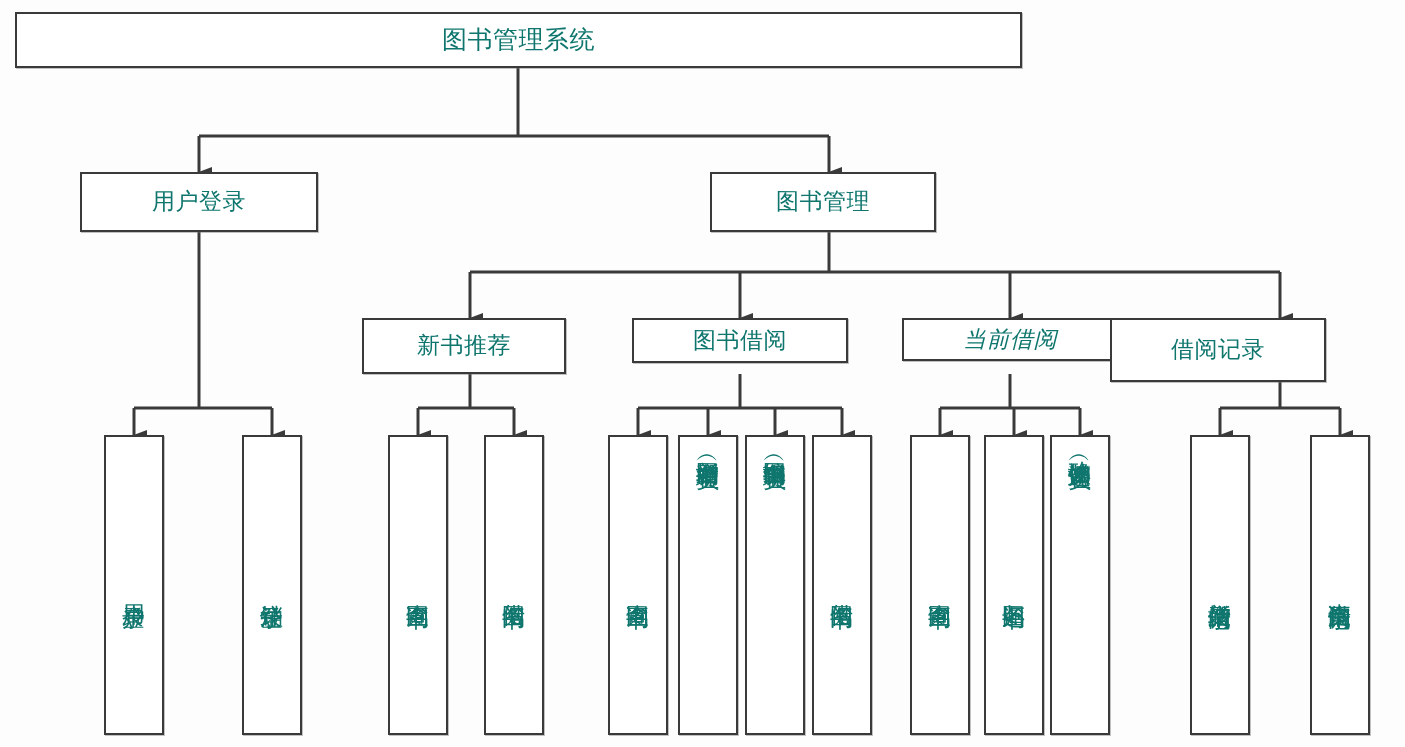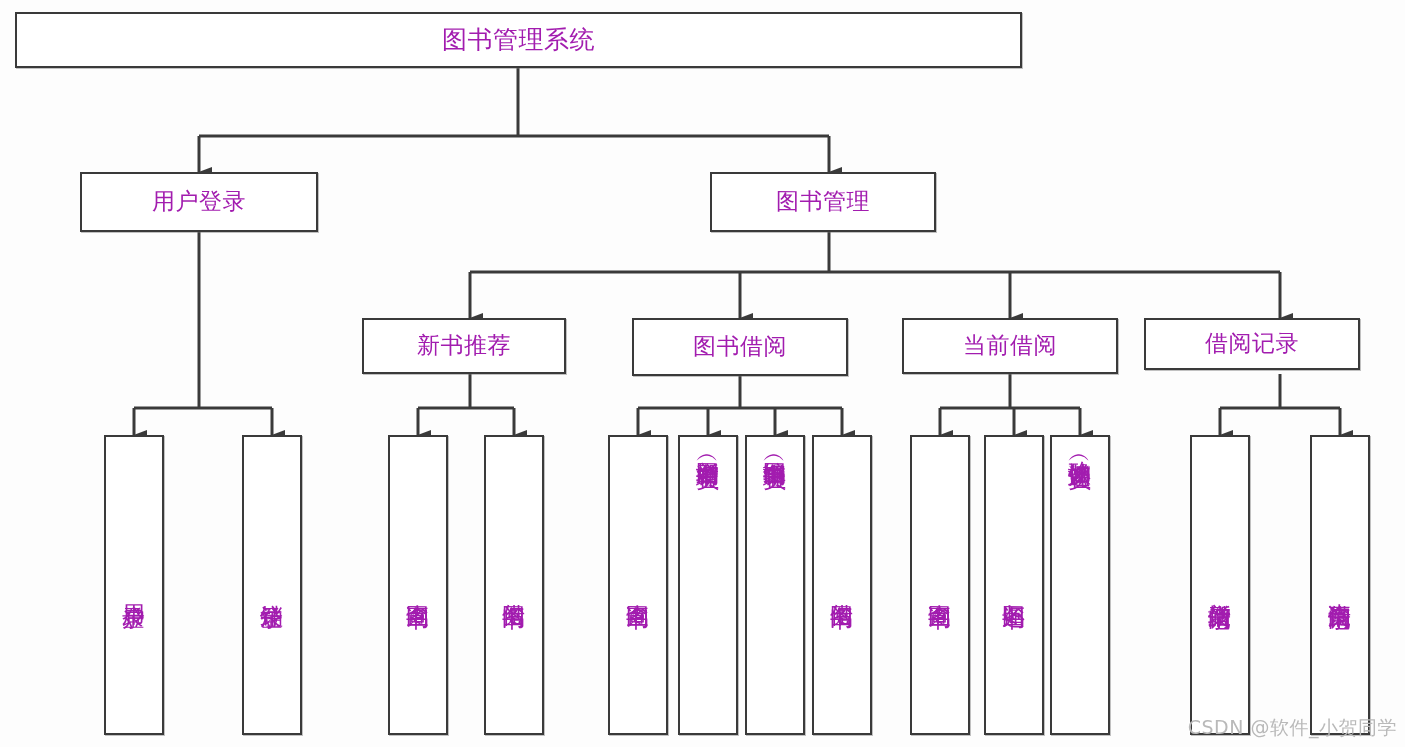--- a/index.html
+++ b/index.html
@@ -24,21 +24,21 @@
     pointer-events: none;
   }
   .node {
     position: absolute;
     box-sizing: border-box;
     border: 2.5px solid #3a3a3a;
     background: #ffffff;
     display: flex;
     align-items: center;
     justify-content: center;
-    color: #a21caf;
+    color: #0f766e;
     box-shadow: 1px 1px 0 rgba(120,120,120,0.45);
   }
   .node.root {
     font-size: 25px;
   }
   .node.branch {
     font-size: 23px;
   }
   .node.leaf {
     font-size: 23px;
@@ -131,27 +131,27 @@
       </div>
       <div class="node branch" style="left: 80px; top: 172px; width: 238px; height: 60px;">
         <span class="lbl">用户登录</span>
       </div>
       <div class="node branch" style="left: 710px; top: 172px; width: 226px; height: 60px;">
         <span class="lbl">图书管理</span>
       </div>
       <div class="node branch" style="left: 362px; top: 318px; width: 204px; height: 56px;">
         <span class="lbl">新书推荐</span>
       </div>
-      <div class="node branch" style="left: 632px; top: 318px; width: 216px; height: 58px;">
+      <div class="node branch" style="left: 632px; top: 318px; width: 216px; height: 45px;">
         <span class="lbl">图书借阅</span>
       </div>
-      <div class="node branch" style="left: 902px; top: 318px; width: 216px; height: 56px;">
+      <div class="node branch" style="left: 902px; top: 318px; width: 216px; height: 43px; font-style: italic;">
         <span class="lbl">当前借阅</span>
       </div>
-      <div class="node branch" style="left: 1144px; top: 318px; width: 216px; height: 52px;">
+      <div class="node branch" style="left: 1110px; top: 318px; width: 216px; height: 64px;">
         <span class="lbl">借阅记录</span>
       </div>
       <div class="node leaf mid" style="left: 104px; top: 435px; width: 60px; height: 300px;">
         <div class="leaf-inner">
           <span class="lbl">用户登录</span>
         </div>
       </div>
       <div class="node leaf mid" style="left: 242px; top: 435px; width: 60px; height: 300px;">
         <div class="leaf-inner">
           <span class="lbl">注销登录</span>
@@ -207,14 +207,13 @@
           <span class="lbl">新增借阅记录</span>
         </div>
       </div>
       <div class="node leaf mid" style="left: 1310px; top: 435px; width: 60px; height: 300px;">
         <div class="leaf-inner">
           <span class="lbl">查询借阅记录</span>
         </div>
       </div>
     </div>
 
-  <div class="watermark">CSDN @软件_小贺同学</div>
 </div>
 
 </body></html>

